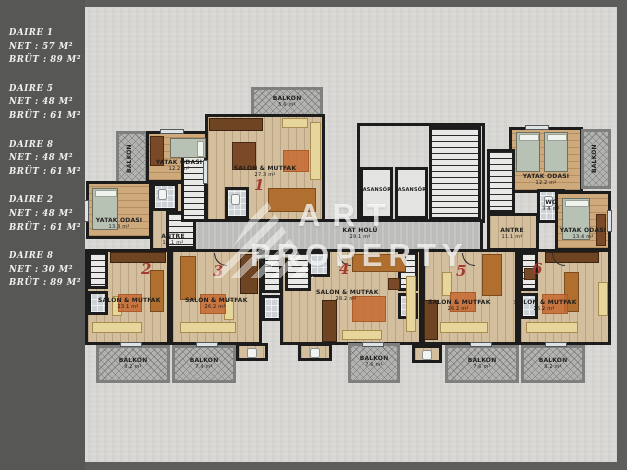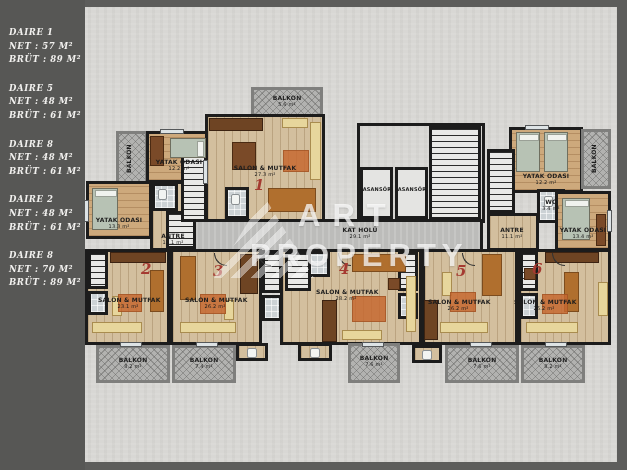--- a/index.html
+++ b/index.html
@@ -89,21 +89,21 @@
       <div>NET : 48 M²</div>
       <div>BRÜT : 61 M²</div>
     </div>
     <div class="unit">
       <div>DAIRE 2</div>
       <div>NET : 48 M²</div>
       <div>BRÜT : 61 M²</div>
     </div>
     <div class="unit">
       <div>DAIRE 8</div>
-      <div>NET : 70 M²</div>
+      <div>NET : 30 M²</div>
       <div>BRÜT : 89 M²</div>
     </div>
   </aside>
 
   <div class="room balc" style="left:116px;top:131px;width:32px;height:54px"></div>
   <div class="room wood warm" style="left:146px;top:131px;width:66px;height:52px"></div>
   <div class="room wood warm" style="left:86px;top:181px;width:66px;height:58px"></div>
   <div class="room wood" style="left:150px;top:181px;width:48px;height:70px"></div>
   <div class="room tile" style="left:152px;top:183px;width:26px;height:28px">
       <div class="fix" style="position:absolute;left:3px;top:3px;width:7px;height:9px"></div>

